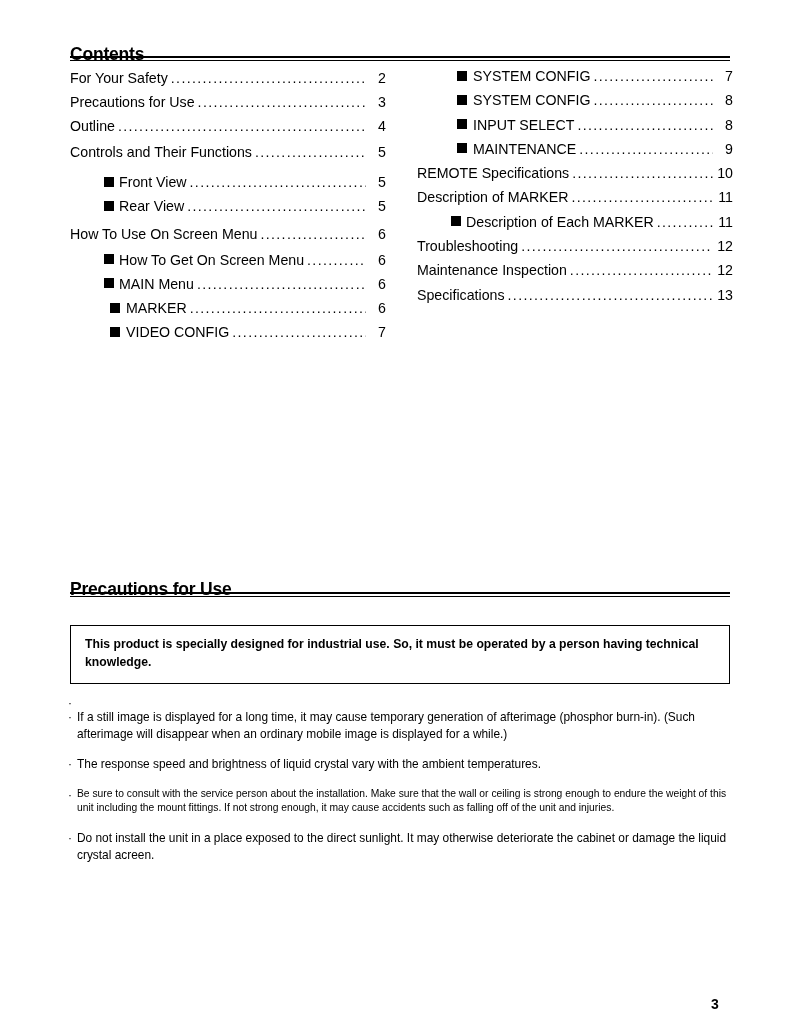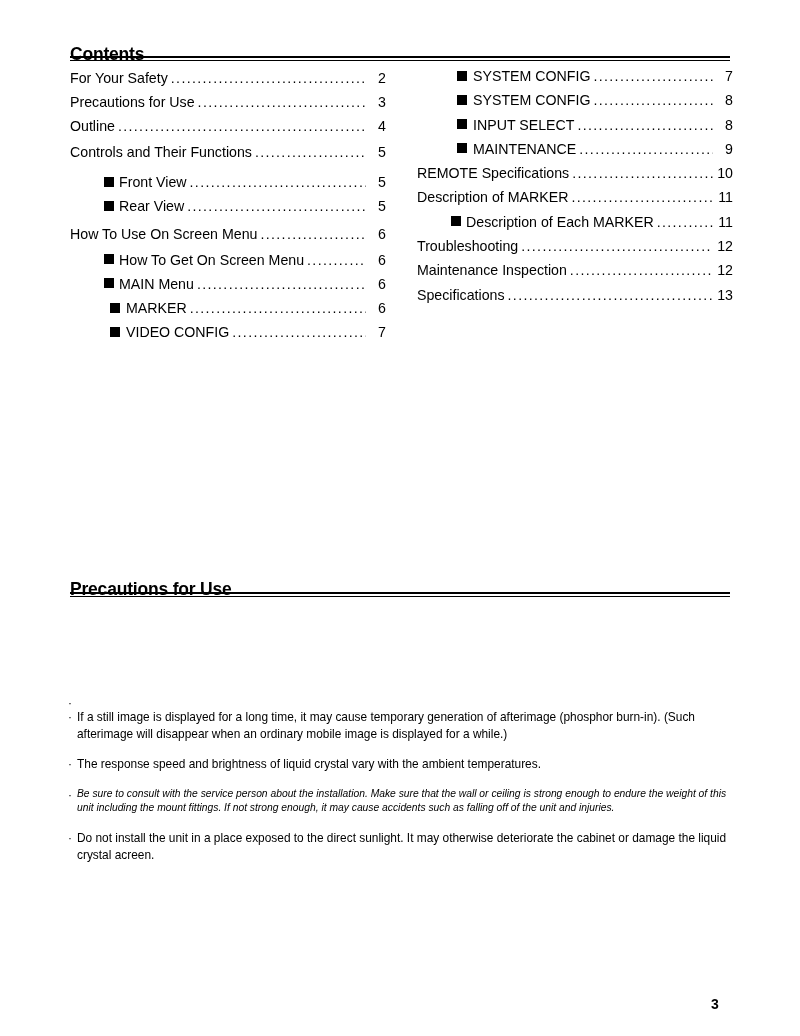--- a/index.html
+++ b/index.html
@@ -139,21 +139,20 @@
   .prec-main .bullet {
     position: absolute;
     left: 0;
     top: 0;
   }
   .prec-sub {
     padding-left: 9px;
     font-size: 10.3px;
     line-height: 14.6px;
     margin-top: 1px;
-    font-style: italic;
   }
   .tight .prec-main { padding-left: 7px; }
 
   
   .page-number {
     position: absolute;
     left: 700px;
     top: 996px;
     width: 30px;
     text-align: center;
@@ -292,20 +291,23 @@
         <span class="pg">13</span>
       </div>
     </div>
 
   <h1 class="section-heading" style="top:567px;">Precautions for Use</h1>
   <div class="double-rule" style="top:592px;">
     <div class="r-thick"></div>
     <div class="r-thin"></div>
   </div>
 
+  <div class="notice-box">
+    <p>This product is specially designed for industrial use.  So, it must be operated by a person having technical knowledge.</p>
+  </div>
 
   <div class="precautions" id="precautions-list">
       <div class="prec-item tight">
         <div class="prec-main"><span class="bullet">·</span></div>
       </div>
       <div class="prec-item">
         <div class="prec-main"><span class="bullet">·</span><span>If a still image is displayed for a long time, it may cause temporary generation of afterimage (phosphor burn-in). (Such afterimage will disappear when an ordinary mobile image is displayed for a while.)</span></div>
       </div>
       <div class="prec-item">
         <div class="prec-main"><span class="bullet">·</span><span>The response speed and brightness of liquid crystal vary with the ambient temperatures.</span></div>

